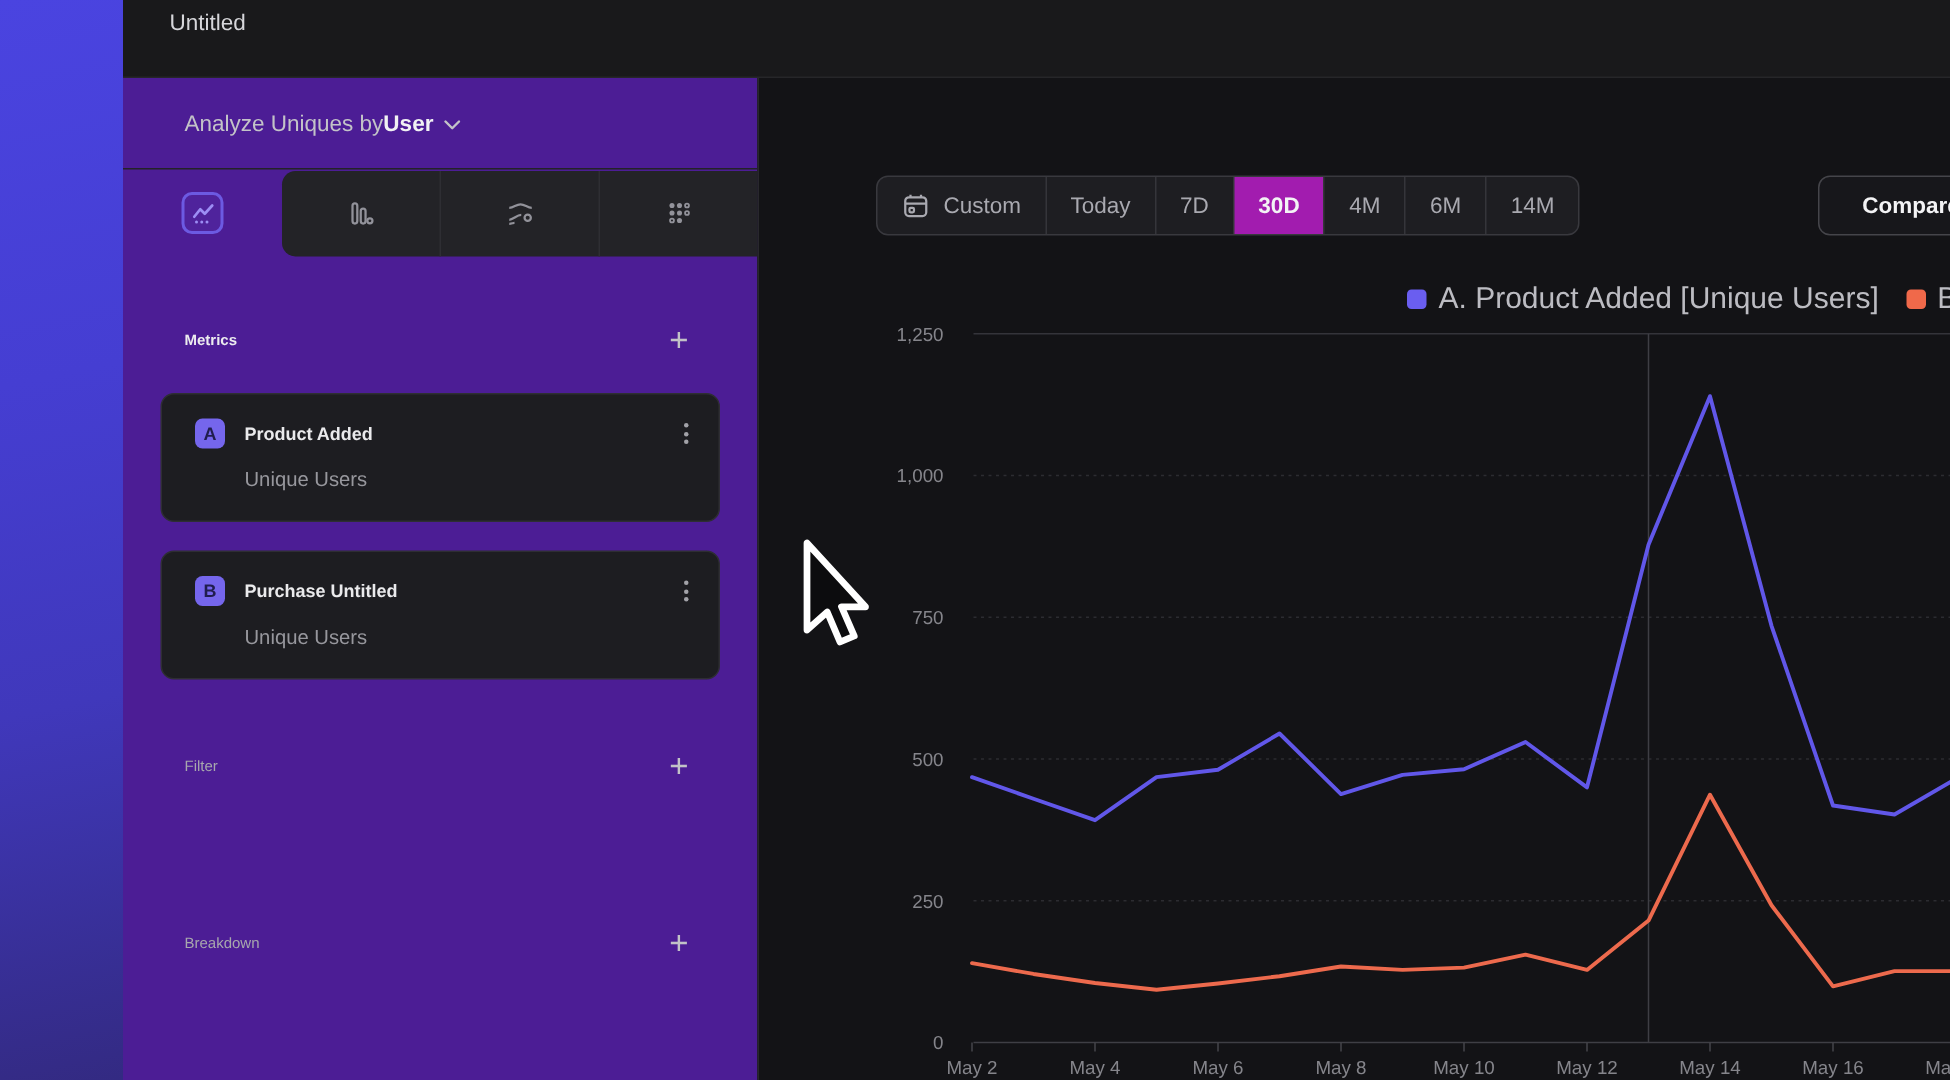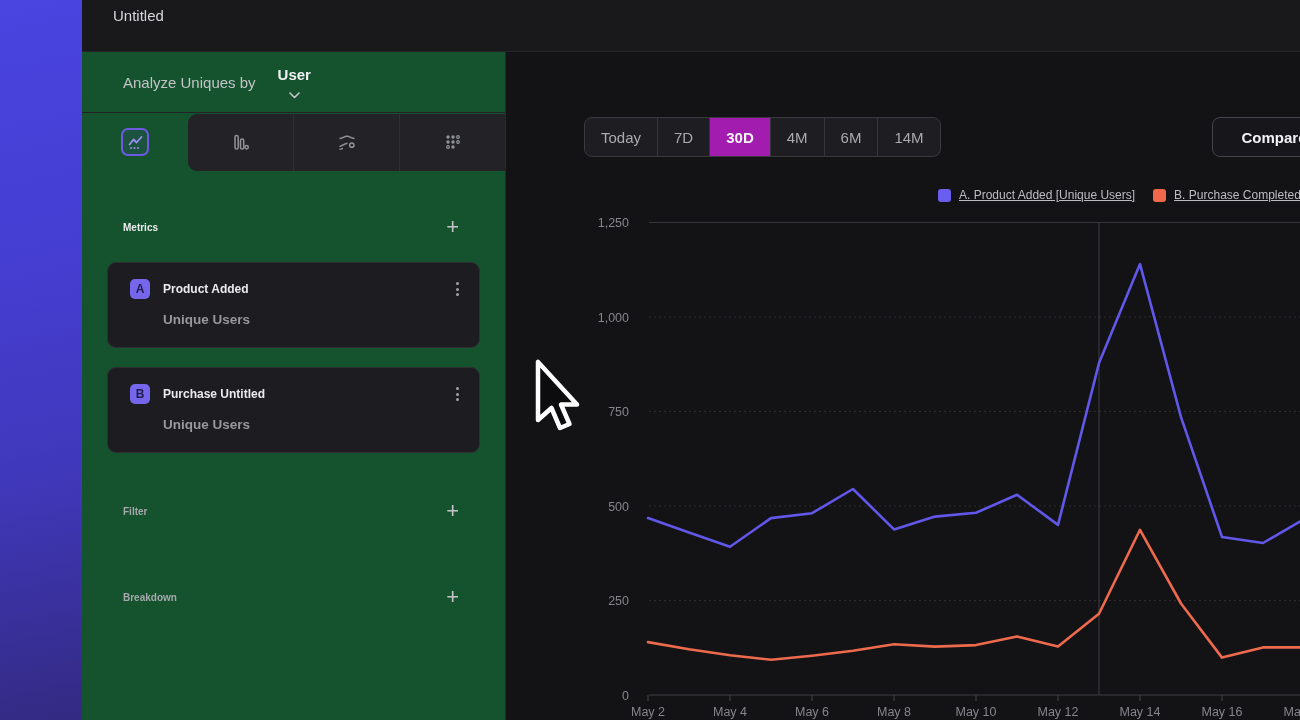--- a/index.html
+++ b/index.html
@@ -10,74 +10,74 @@
   
   .strip { position:absolute; left:0; top:0; width:82px; height:720px;
     background:linear-gradient(168deg,#4a44e0 0%,#453ed2 35%,#4038bb 65%,#332a82 100%); }
 
   
   .topbar { position:absolute; left:82px; top:0; width:1218px; height:52px;
     background:#19191b; border-bottom:1px solid #262629; }
   .topbar .title { position:absolute; left:31px; top:7px; font-size:15px; color:#d6d6da; }
 
   
-  .sidebar { position:absolute; left:82px; top:52px; width:423px; height:668px; background:#14532d; }
+  .sidebar { position:absolute; left:82px; top:52px; width:423px; height:668px; background:#4c1d95; }
   .analyze-row { position:absolute; left:0; top:0; width:100%; height:61px;
     border-bottom:1px solid #232327; display:flex; align-items:center; padding-left:41px; }
   .analyze-label { font-size:15px; color:#c3c3c8; }
-  .user-dd { display:flex; align-items:center; gap:7px; margin-left:22px; background:none; border:none;
-    color:#f1f1f3; font-size:15px; font-weight:bold; font-family:inherit; cursor:pointer;flex-direction:column; }
+  .user-dd { display:flex; align-items:center; gap:7px; margin-left:0; background:none; border:none;
+    color:#f1f1f3; font-size:15px; font-weight:bold; font-family:inherit; cursor:pointer; }
   .user-dd svg { margin-top:2px; }
 
   .tabs-row { position:absolute; left:0; top:62px; width:100%; height:57px; }
   .tab-strip { position:absolute; left:106px; top:0; right:0; height:57px; background:#232327;
     border-radius:9px 0 0 9px; display:flex; }
   .tab-cell { flex:1; display:flex; align-items:center; justify-content:center; background:none;
     border:none; cursor:pointer; }
   .tab-cell + .tab-cell { border-left:1px solid #2e2e33; }
   .tab-selected { position:absolute; left:39px; top:14px; width:28px; height:28px;
     border:2px solid #6c5ae2; border-radius:7px; background:rgba(108,90,226,0.10);
     display:flex; align-items:center; justify-content:center; cursor:pointer; }
 
   .sec-row { position:absolute; left:0; width:100%; height:34px; display:flex; align-items:center;
     padding:0 46px 0 41px; }
   .sec-row .grow { flex:1; }
   .sec-title { font-size:10px; font-weight:bold; color:#ececef; }
-  .sec-title.dim { color:#a7a7ad; font-weight:bold;text-align:right; }
+  .sec-title.dim { color:#a7a7ad; font-weight:normal;text-align:right; }
   .plus-btn { background:none; border:none; color:#c2c2c7; font-size:22px; font-weight:300;
     line-height:18px; cursor:pointer; font-family:inherit; }
 
   .metric-card { position:absolute; left:25px; width:373px; height:86px; background:#1d1d21;
     border:1px solid #2e2e33; border-radius:9px; padding:15px 18px 0 22px; cursor:pointer; }
   .mc-row1 { display:flex; align-items:center; }
   .mc-badge { width:20px; height:20px; border-radius:5px; background:#7566ec; color:#201d4e;
     font-size:12px; font-weight:bold; display:flex; align-items:center; justify-content:center; }
   .mc-name { margin-left:13px; font-size:12px; font-weight:bold; color:#eaeaec; }
   .kebab { margin-left:auto; display:flex; flex-direction:column; gap:2.5px; background:none;
     border:none; cursor:pointer; padding:4px 2px; }
   .kebab i { width:3px; height:3px; border-radius:50%; background:#a2a2a8; }
-  .mc-sub { margin-left:33px; margin-top:12px; font-size:13.5px; color:#97979d;font-weight:bold; }
+  .mc-sub { margin-left:33px; margin-top:12px; font-size:13.5px; color:#97979d; }
 
   
   .main { position:absolute; left:505px; top:52px; width:795px; height:668px; background:#131316;
     border-left:1px solid #28282c; }
   .rangebar { position:absolute; left:78px; top:65px; height:40px; display:flex; align-items:stretch;
     background:#1e1e22; border:1px solid #39393e; border-radius:8px; overflow:hidden; }
   .seg { display:flex; align-items:center; gap:9px; padding:0 16px; font-size:15px; color:#a9a9b0;
     background:none; border:none; border-left:1px solid #35353a; cursor:pointer; font-family:inherit; }
   .seg:first-child { border-left:none; }
   .seg.sel { background:#a21caf; color:#f3f3f5; font-weight:bold; }
   .compare-btn { position:absolute; left:706px; top:65px; width:124px; height:40px;
     background:#17171b; border:1px solid #45454a; border-radius:8px; color:#f3f3f5;
     font-size:15px; font-weight:bold; text-align:center; cursor:pointer; font-family:inherit; }
 
   .legend { position:absolute; left:432px; top:136px; display:flex; gap:18px; white-space:nowrap; }
   .leg-item { display:flex; align-items:center; gap:8px; cursor:pointer; }
   .leg-swatch { width:13px; height:13px; border-radius:3px; }
-  .leg-label { font-size:12px; color:#bcbcc2;text-decoration:underline; }
+  .leg-label { font-size:20px; color:#bcbcc2; }
 
   #chart { position:absolute; left:0; top:0; }
 
   .cursor { position:absolute; left:530px; top:358px; pointer-events:none; }
 </style>
 </head>
 <body>
 
 <div class="strip"></div>
 
@@ -174,29 +174,39 @@
     </div>
     <div class="mc-sub">Unique Users</div>
   </div>
 
   <div class="sec-row" style="top:442px">
     <span class="sec-title dim">Filter</span>
     <span class="grow"></span>
     <button class="plus-btn">+</button>
   </div>
 
-  <div class="sec-row" style="top:528px">
+  <div class="sec-row" style="top:560px">
     <span class="sec-title dim">Breakdown</span>
     <span class="grow"></span>
     <button class="plus-btn">+</button>
   </div>
 </nav>
 
 <main class="main">
   <div class="rangebar" id="rangebar">
+      <button class="seg">
+        <svg width="19" height="19" viewBox="0 0 19 19" fill="none" stroke="#a9a9b0" stroke-width="1.5">
+          <rect x="2.5" y="3.5" width="14" height="12.5" rx="2.5"></rect>
+          <line x1="2.5" y1="7.8" x2="16.5" y2="7.8"></line>
+          <line x1="6" y1="1.8" x2="6" y2="3.5"></line>
+          <line x1="13" y1="1.8" x2="13" y2="3.5"></line>
+          <rect x="5.3" y="10.5" width="3" height="3" rx="0.8"></rect>
+        </svg>
+        <span>Custom</span>
+      </button>
       <button class="seg">
         <span>Today</span>
       </button>
       <button class="seg">
         <span>7D</span>
       </button>
       <button class="seg sel">
         <span>30D</span>
       </button>
       <button class="seg">

